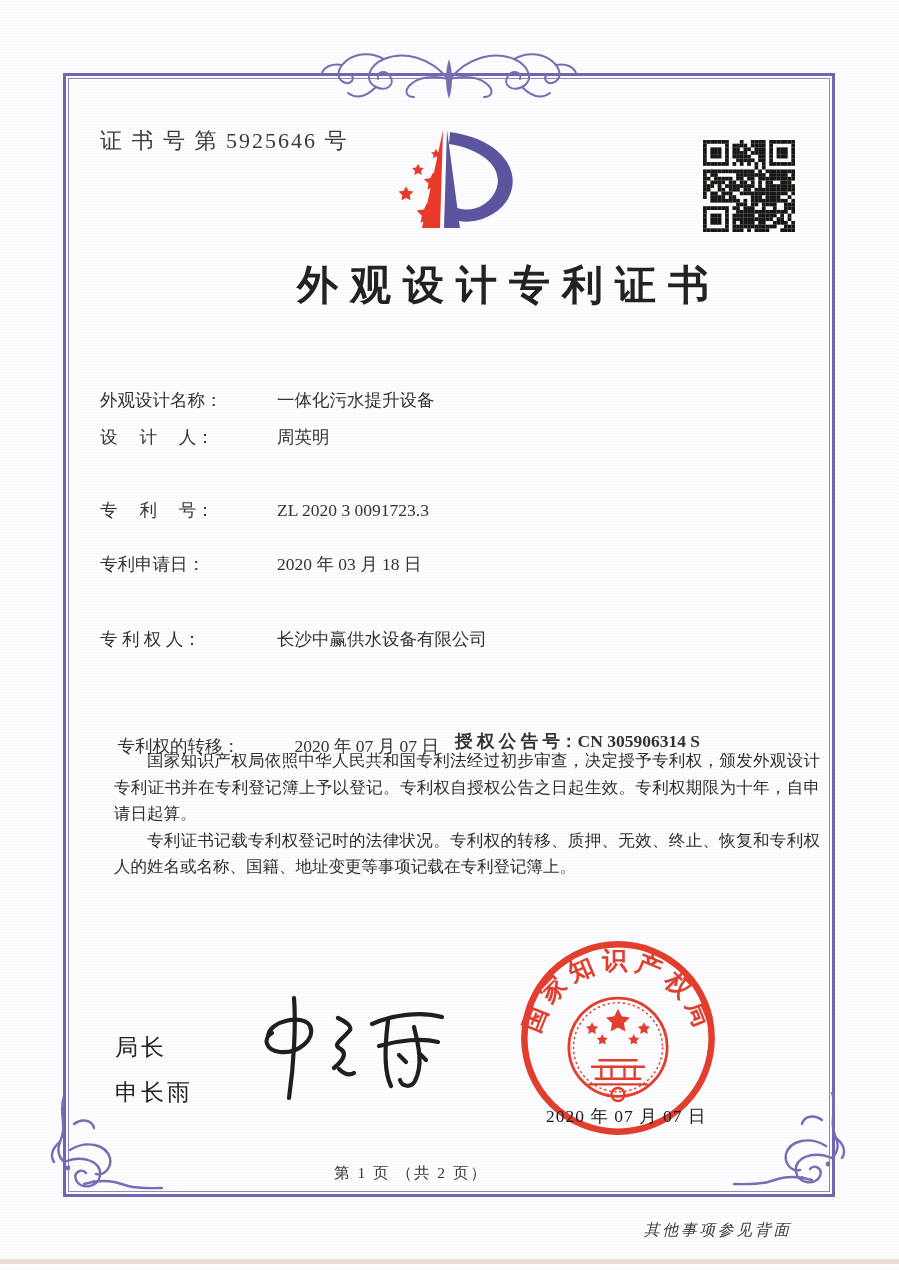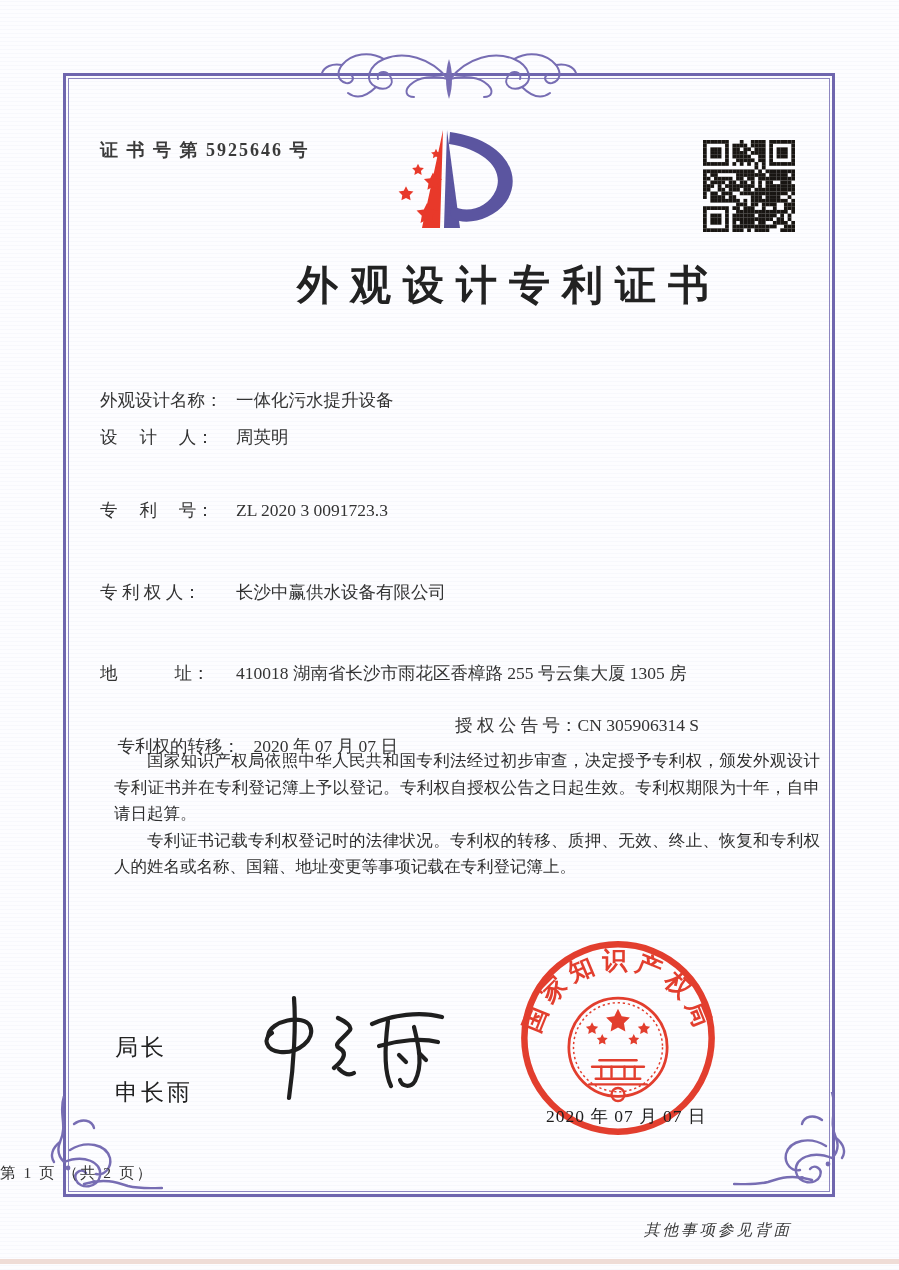--- a/index.html
+++ b/index.html
@@ -1,33 +1,33 @@
 <!DOCTYPE html>
 <html><head>
 <meta charset="utf-8">
 <style>
   html,body{margin:0;padding:0;}
   body{width:899px;height:1270px;background:#ffffff;font-family:"Liberation Serif","DejaVu Serif",serif;color:#2c2c2c;}
   .sheet{position:relative;width:899px;height:1270px;overflow:hidden;
     background:repeating-linear-gradient(0deg, rgba(225,228,242,.20) 0 1px, rgba(255,255,255,0) 1px 4px), #fdfdff;}
   .frame{position:absolute;left:63px;top:73px;width:766px;height:1118px;border:3px solid #6f66ae;}
   .frame::before{content:"";position:absolute;inset:2px;border:1px solid #8d86c0;}
-  .certno{position:absolute;left:100px;top:138px;font-size:18px;letter-spacing:2px;color:#3a3a3a;font-weight:bold;}
+  .certno{position:absolute;left:100px;top:126px;font-size:22px;letter-spacing:2px;color:#3a3a3a;}
   .title{position:absolute;left:63px;top:258px;width:892px;text-align:center;font-size:41px;font-weight:700;letter-spacing:12px;color:#222;}
   .row{position:absolute;left:100px;width:710px;font-size:17.5px;color:#333;white-space:pre;}
   .row .lab{display:inline-block;width:136px;white-space:pre;font-family:Liberation Serif, serif;}
-  .row .val{white-space:pre;}
-  .pair2{position:absolute;left:355px;top:0;white-space:pre;}
+  .row .val{white-space:pre;margin-left:41px;}
+  .pair2{position:absolute;left:355px;top:16px;white-space:pre;font-weight:bold;}
   .bodytext{position:absolute;left:100px;top:748px;width:706px;font-size:16.5px;line-height:26.5px;text-align:justify;color:#2e2e2e;margin-left:14px;}
   .bodytext p{margin:0;text-indent:2em;}
   .signer{position:absolute;left:115px;font-size:23px;color:#222;letter-spacing:3px;}
   .sig{position:absolute;left:238px;top:992px;}
   .seal{position:absolute;left:516px;top:936px;}
   .sealdate{position:absolute;left:546px;top:1104px;font-size:17.5px;color:#1d1d1d;letter-spacing:1px;}
-  .pageinfo{position:absolute;left:0;top:1163px;width:822px;text-align:left;font-size:15.5px;letter-spacing:2px;color:#333;}
+  .pageinfo{position:absolute;left:0;top:1163px;width:822px;text-align:center;font-size:15.5px;letter-spacing:2px;color:#333;}
   .backnote{position:absolute;left:0;top:1220px;width:792px;text-align:right;font-size:15.5px;letter-spacing:3px;color:#3a3a3a;font-style:italic;}
   .logo{position:absolute;left:366px;top:124px;}
   .qr{position:absolute;left:703px;top:140px;width:92px;height:92px;}
   .orn-top{position:absolute;left:318px;top:45px;}
   .orn-bl{position:absolute;left:48px;top:1096px;}
   .orn-br{position:absolute;left:733px;top:1092px;}
   .bottomstrip{position:absolute;left:0;top:1259px;width:899px;height:5px;background:#efdcd6;}
   svg{display:block;}
 </style>
 </head>
@@ -530,22 +530,22 @@
       <rect x="80.96" y="88.32" width="3.74" height="3.74"></rect>
       <rect x="84.64" y="88.32" width="3.74" height="3.74"></rect>
       <rect x="88.32" y="88.32" width="3.74" height="3.74"></rect>
     </svg>
 
   <div class="title">外观设计专利证书</div>
 
   <div class="row" style="top:388px"><span class="lab">外观设计名称：</span><span class="val">一体化污水提升设备</span></div>
   <div class="row" style="top:425px"><span class="lab">设　 计　 人：</span><span class="val">周英明</span></div>
   <div class="row" style="top:498px"><span class="lab">专　 利　 号：</span><span class="val">ZL 2020 3 0091723.3</span></div>
-  <div class="row" style="top:580px"><span class="lab">专 利 权 人：</span><span class="val">长沙中赢供水设备有限公司</span></div>
-  <div class="row" style="top:661px"><span class="lab">地　　　 址：</span><span class="val">410018 湖南省长沙市雨花区香樟路 255 号云集大厦 1305 房</span></div>
+  <div class="row" style="top:552px"><span class="lab">专利申请日：</span><span class="val">2020 年 03 月 18 日</span></div>
+  <div class="row" style="top:627px"><span class="lab">专 利 权 人：</span><span class="val">长沙中赢供水设备有限公司</span></div>
   <div class="row" style="top:713px">
     <span class="lab">专利权的转移：</span><span class="val">2020 年 07 月 07 日</span>
     <span class="pair2"><span>授 权 公 告 号：</span><span>CN 305906314 S</span></span>
   </div>
 
   <div class="bodytext">
     <p>国家知识产权局依照中华人民共和国专利法经过初步审查，决定授予专利权，颁发外观设计专利证书并在专利登记簿上予以登记。专利权自授权公告之日起生效。专利权期限为十年，自申请日起算。</p>
     <p>专利证书记载专利权登记时的法律状况。专利权的转移、质押、无效、终止、恢复和专利权人的姓名或名称、国籍、地址变更等事项记载在专利登记簿上。</p>
   </div>
 

